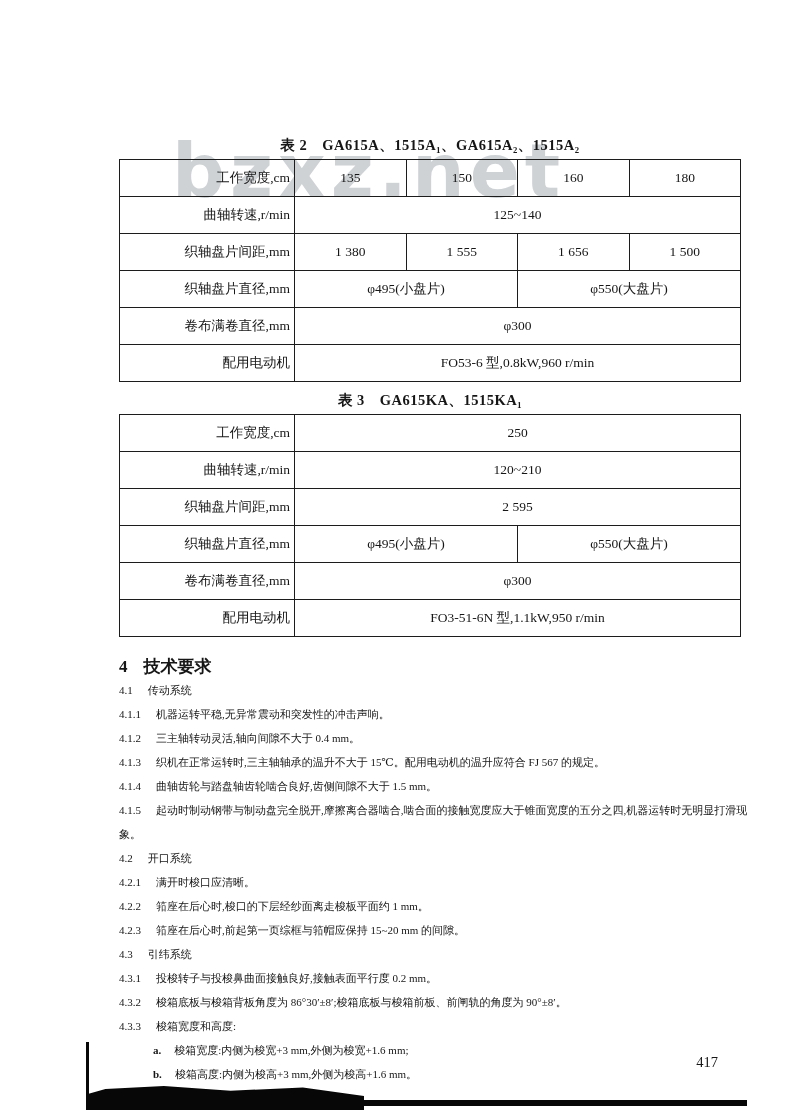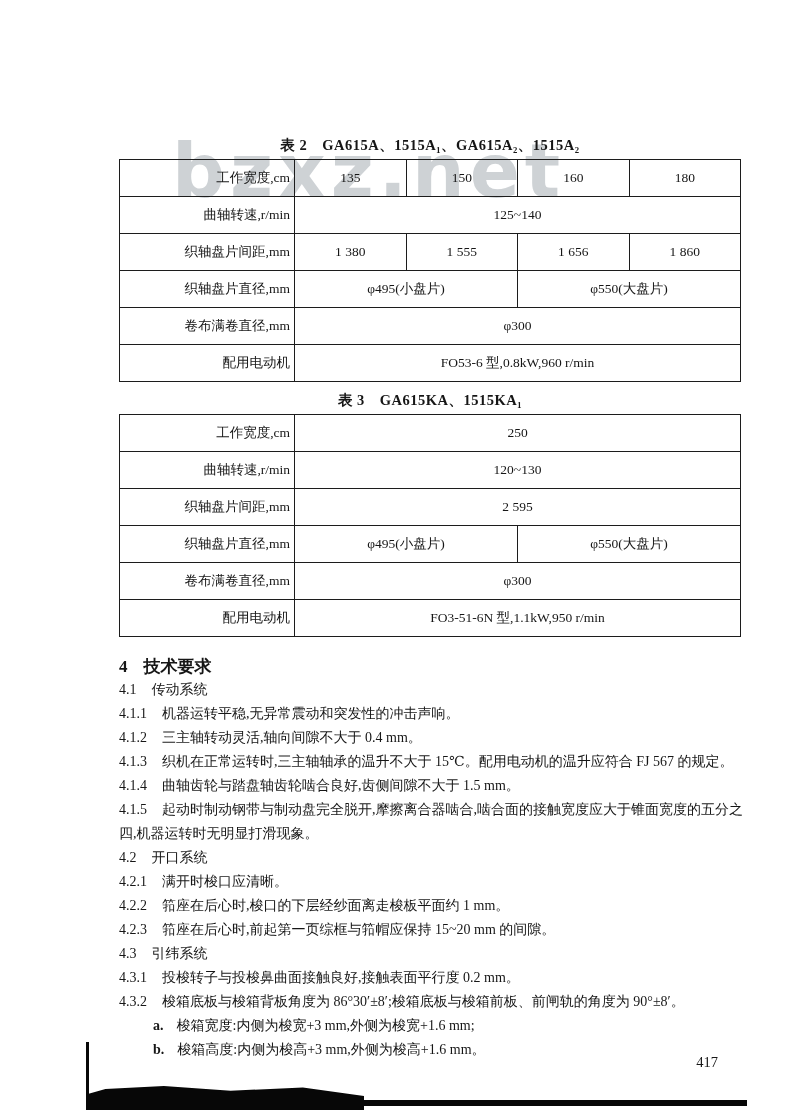--- a/index.html
+++ b/index.html
@@ -40,21 +40,21 @@
     border:1.4px solid #1c1c1c;
     height:37px; font-size:13.5px; text-align:center;
     padding:2px 4px; background:transparent;
   }
   table.spec td.lbl { text-align:right; padding-left:9px; }
 
   .section { margin-top:18px; width:630px; }
   .section-heading { font-size:17px; font-weight:bold; }
   .section-heading .num { margin-right:16px; }
 
-  .req { font-size:14px; line-height:24px; }
+  .req { font-size:11px; line-height:24px; }
   .req .num { margin-right:15px; white-space:nowrap; }
   .req.sub { padding-left:34px; }
   .req.sub .num { font-weight:bold; margin-right:13px; }
 
   .page-number {
     position:absolute; top:1054px; right:82px;
     font-size:14.5px; z-index:2;
   }
 
   .scan-blob {
@@ -101,21 +101,21 @@
       </tr>
       <tr>
         <td class="lbl">曲轴转速,r/min</td>
         <td colspan="4">125~140</td>
       </tr>
       <tr>
         <td class="lbl">织轴盘片间距,mm</td>
         <td>1 380</td>
         <td>1 555</td>
         <td>1 656</td>
-        <td>1 860</td>
+        <td>1 500</td>
       </tr>
       <tr>
         <td class="lbl">织轴盘片直径,mm</td>
         <td colspan="2">φ495(小盘片)</td>
         <td colspan="2">φ550(大盘片)</td>
       </tr>
       <tr>
         <td class="lbl">卷布满卷直径,mm</td>
         <td colspan="4">φ300</td>
       </tr>
@@ -134,21 +134,21 @@
           <col>
           <col>
         </colgroup>
       <tbody>
           <tr>
         <td class="lbl">工作宽度,cm</td>
         <td colspan="2">250</td>
       </tr>
       <tr>
         <td class="lbl">曲轴转速,r/min</td>
-        <td colspan="2">120~130</td>
+        <td colspan="2">120~210</td>
       </tr>
       <tr>
         <td class="lbl">织轴盘片间距,mm</td>
         <td colspan="2">2 595</td>
       </tr>
       <tr>
         <td class="lbl">织轴盘片直径,mm</td>
         <td>φ495(小盘片)</td>
         <td>φ550(大盘片)</td>
       </tr>
@@ -174,20 +174,21 @@
       <p class="req"><span class="num">4.1.3</span><span>织机在正常运转时,三主轴轴承的温升不大于 15℃。配用电动机的温升应符合 FJ 567 的规定。</span></p>
       <p class="req"><span class="num">4.1.4</span><span>曲轴齿轮与踏盘轴齿轮啮合良好,齿侧间隙不大于 1.5 mm。</span></p>
       <p class="req"><span class="num">4.1.5</span><span>起动时制动钢带与制动盘完全脱开,摩擦离合器啮合,啮合面的接触宽度应大于锥面宽度的五分之四,机器运转时无明显打滑现象。</span></p>
       <p class="req"><span class="num">4.2</span><span>开口系统</span></p>
       <p class="req"><span class="num">4.2.1</span><span>满开时梭口应清晰。</span></p>
       <p class="req"><span class="num">4.2.2</span><span>筘座在后心时,梭口的下层经纱面离走梭板平面约 1 mm。</span></p>
       <p class="req"><span class="num">4.2.3</span><span>筘座在后心时,前起第一页综框与筘帽应保持 15~20 mm 的间隙。</span></p>
       <p class="req"><span class="num">4.3</span><span>引纬系统</span></p>
       <p class="req"><span class="num">4.3.1</span><span>投梭转子与投梭鼻曲面接触良好,接触表面平行度 0.2 mm。</span></p>
       <p class="req"><span class="num">4.3.2</span><span>梭箱底板与梭箱背板角度为 86°30′±8′;梭箱底板与梭箱前板、前闸轨的角度为 90°±8′。</span></p>
+      <p class="req"><span class="num">4.3.3</span><span>梭箱宽度和高度:</span></p>
       <p class="req sub"><span class="num">a.</span><span>梭箱宽度:内侧为梭宽+3 mm,外侧为梭宽+1.6 mm;</span></p>
       <p class="req sub"><span class="num">b.</span><span>梭箱高度:内侧为梭高+3 mm,外侧为梭高+1.6 mm。</span></p>
     </div>
 
   </div>
 
   <div class="page-number">417</div>
 
   <div class="scan-blob"></div>
   <div class="scan-line"></div>

